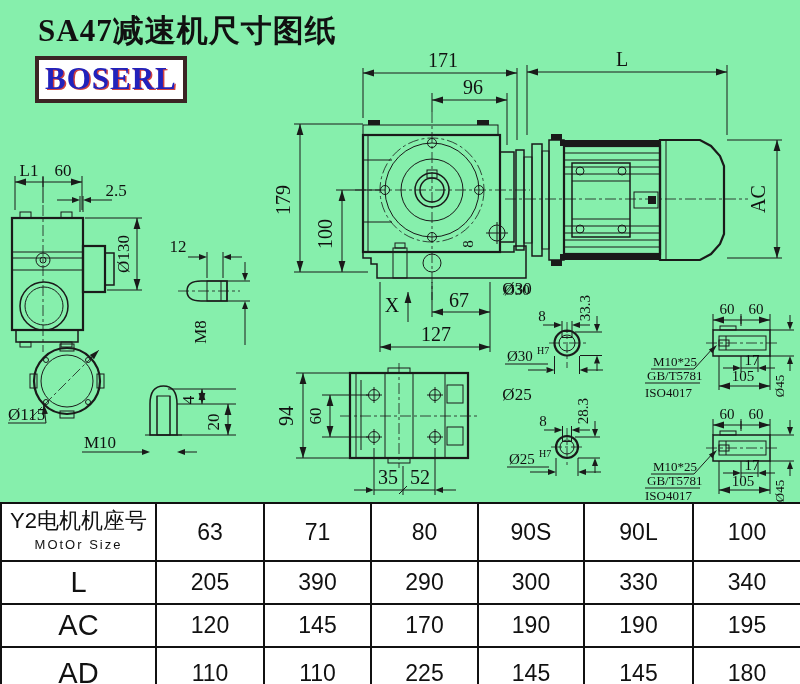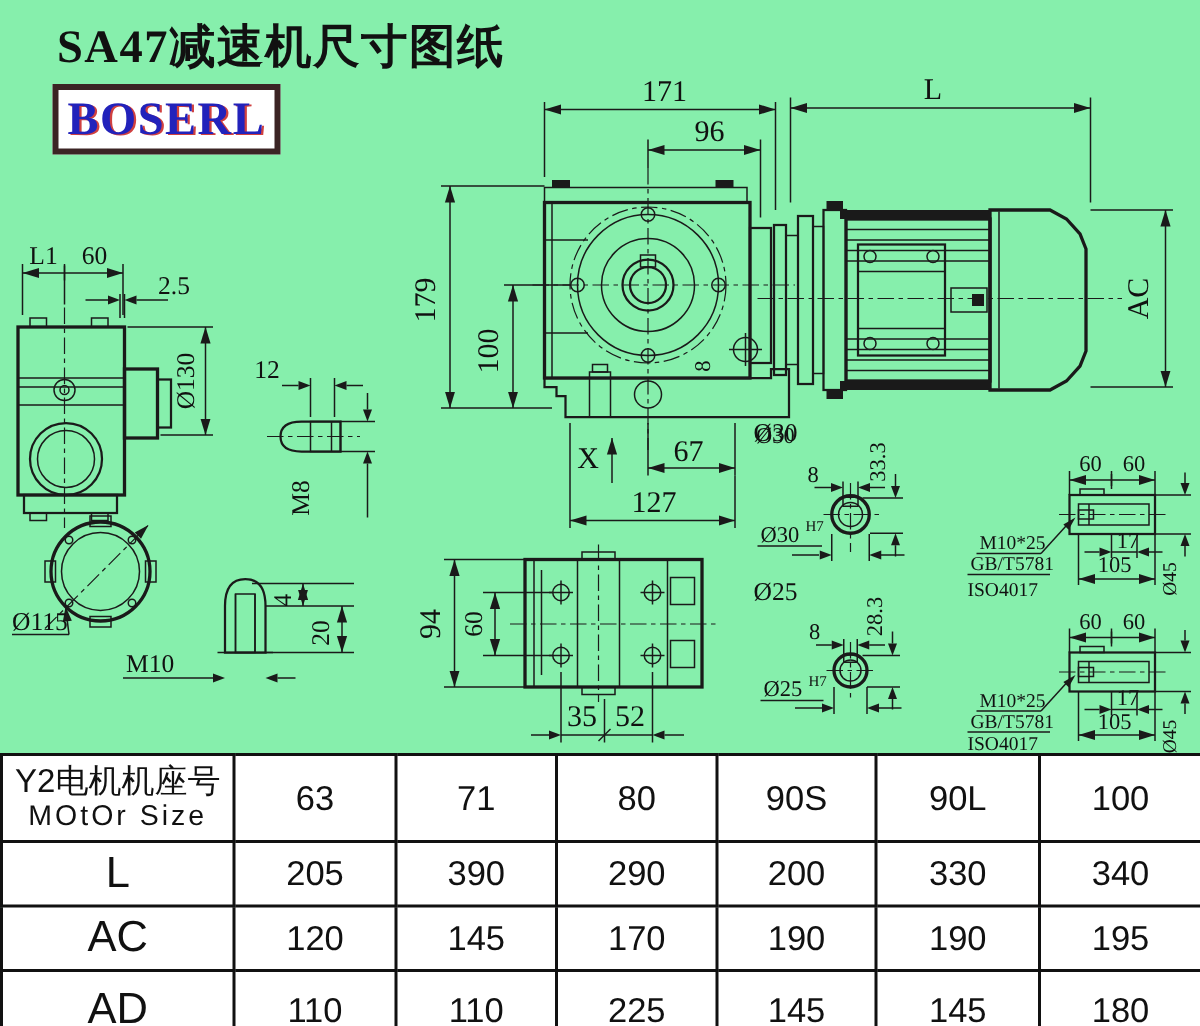--- a/index.html
+++ b/index.html
@@ -18,21 +18,21 @@
   .hv{stroke:#1a1a1a;stroke-width:2.2;fill:none;}
   .md{stroke:#1a1a1a;stroke-width:1.5;fill:none;}
   .cl{stroke:#1a1a1a;stroke-width:.8;stroke-dasharray:11 3 3 3;fill:none;}
   .dm{stroke:#1a1a1a;stroke-width:1;fill:none;}
   .blk{fill:#1a1a1a;stroke:none;}
   table.dim{position:absolute;left:0;top:502px;width:800px;height:182px;border-collapse:collapse;table-layout:fixed;}
   table.dim td{border:2.5px solid #111;text-align:center;vertical-align:middle;color:#111;background:#fff;padding:4px;}
   td.num{font-size:23px;}
   td.rowlab{font-size:29px;}
   .hcn{font-size:22px;line-height:26px;}
-  .hen{font-size:19px;letter-spacing:2px;line-height:22px;}
+  .hen{font-size:13px;letter-spacing:2px;line-height:22px;}
 </style>
 </head>
 <body>
 
 <div id="page">
 
   <div id="title">SA47减速机尺寸图纸</div>
   <div id="logo">
     <span>BOSERL</span>
   </div>
@@ -484,21 +484,21 @@
       <td class="num">80</td>
       <td class="num">90S</td>
       <td class="num">90L</td>
       <td class="num">100</td>
     </tr>
     <tr style="height:42px">
       <td class="rowlab">L</td>
       <td class="num">205</td>
       <td class="num">390</td>
       <td class="num">290</td>
-      <td class="num">200</td>
+      <td class="num">300</td>
       <td class="num">330</td>
       <td class="num">340</td>
     </tr>
     <tr style="height:42px">
       <td class="rowlab">AC</td>
       <td class="num">120</td>
       <td class="num">145</td>
       <td class="num">170</td>
       <td class="num">190</td>
       <td class="num">190</td>

